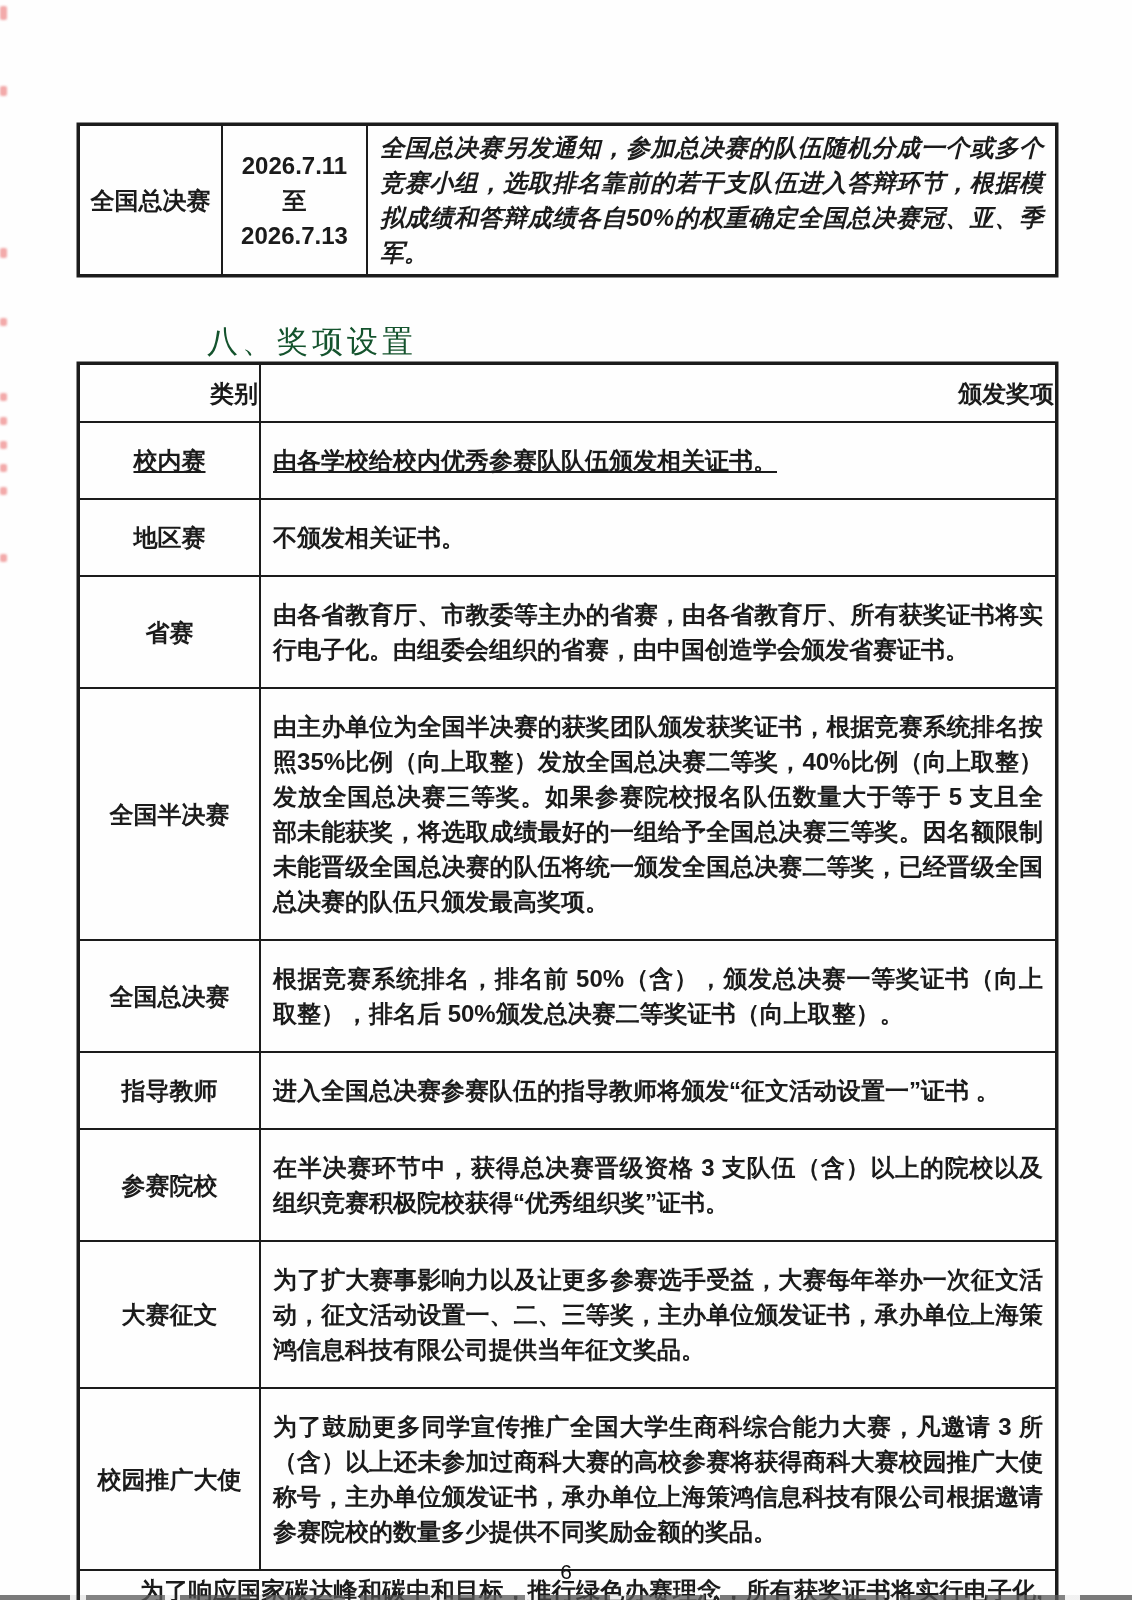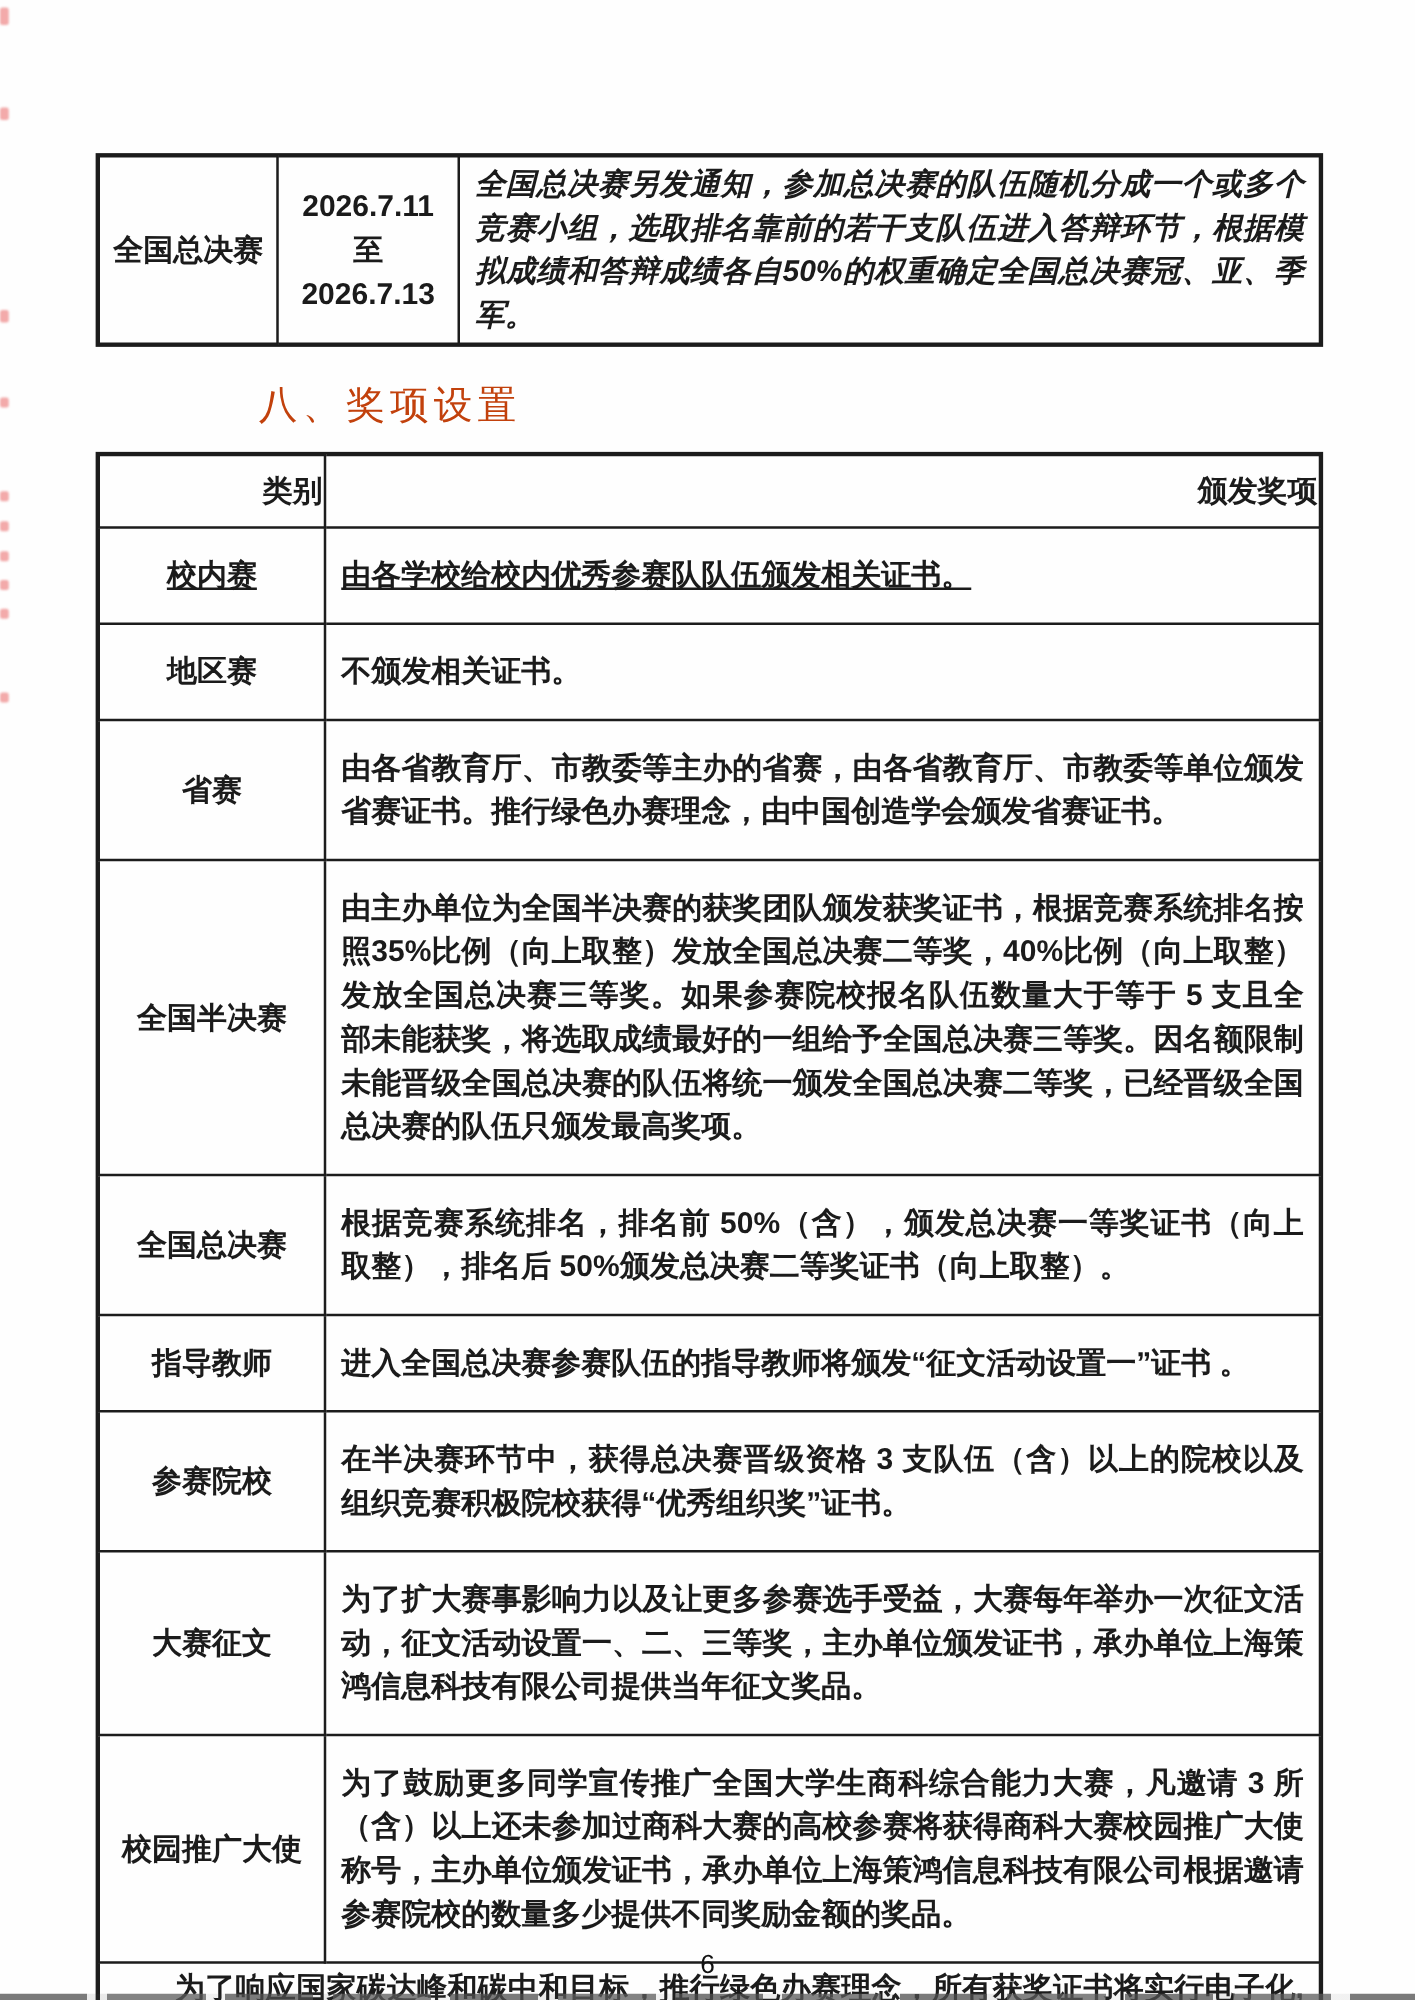--- a/index.html
+++ b/index.html
@@ -41,26 +41,26 @@
   .schedule-table td { line-height: 35px; }
   .cell-stage   { width: 139px; text-align: center; }
   .cell-dates   { width: 141px; text-align: center; }
   .cell-desc    { padding: 4px 12px; text-align: justify; font-style: italic; }
   .date-line    { display: block; }
 
   
   .section-heading {
     position: absolute;
     left: 207px;
-    top: 303px;
+    top: 321px;
     font-family: "Liberation Serif", serif;
     font-size: 31px;
     font-weight: 500;
     letter-spacing: 4px;
-    color: #c2410c;
+    color: #14532d;
     white-space: nowrap;
   }
 
   
   .awards-table {
     position: absolute;
     left: 78px;
     top: 363px;
     width: 979px;
     box-shadow: 0 0 0 1.5px #1c1c1c;
@@ -170,21 +170,21 @@
       <td class="col-award">由各学校给校内优秀参赛队队伍颁发相关证书。</td>
     </tr>
 
     <tr class="r-regional">
       <td class="col-category">地区赛</td>
       <td class="col-award">不颁发相关证书。</td>
     </tr>
 
     <tr class="r-province">
       <td class="col-category">省赛</td>
-      <td class="col-award">由各省教育厅、市教委等主办的省赛，由各省教育厅、市教委等单位颁发省赛证书。推行绿色办赛理念，由中国创造学会颁发省赛证书。</td>
+      <td class="col-award">由各省教育厅、市教委等主办的省赛，由各省教育厅、所有获奖证书将实行电子化。由组委会组织的省赛，由中国创造学会颁发省赛证书。</td>
     </tr>
 
     <tr class="r-semifinal">
       <td class="col-category">全国半决赛</td>
       <td class="col-award">由主办单位为全国半决赛的获奖团队颁发获奖证书，根据竞赛系统排名按照35%比例（向上取整）发放全国总决赛二等奖，40%比例（向上取整）发放全国总决赛三等奖。如果参赛院校报名队伍数量大于等于 5 支且全部未能获奖，将选取成绩最好的一组给予全国总决赛三等奖。因名额限制未能晋级全国总决赛的队伍将统一颁发全国总决赛二等奖，已经晋级全国总决赛的队伍只颁发最高奖项。</td>
     </tr>
 
     <tr class="r-final">
       <td class="col-category">全国总决赛</td>
       <td class="col-award">根据竞赛系统排名，排名前 50%（含），颁发总决赛一等奖证书（向上取整），排名后 50%颁发总决赛二等奖证书（向上取整）。</td>

